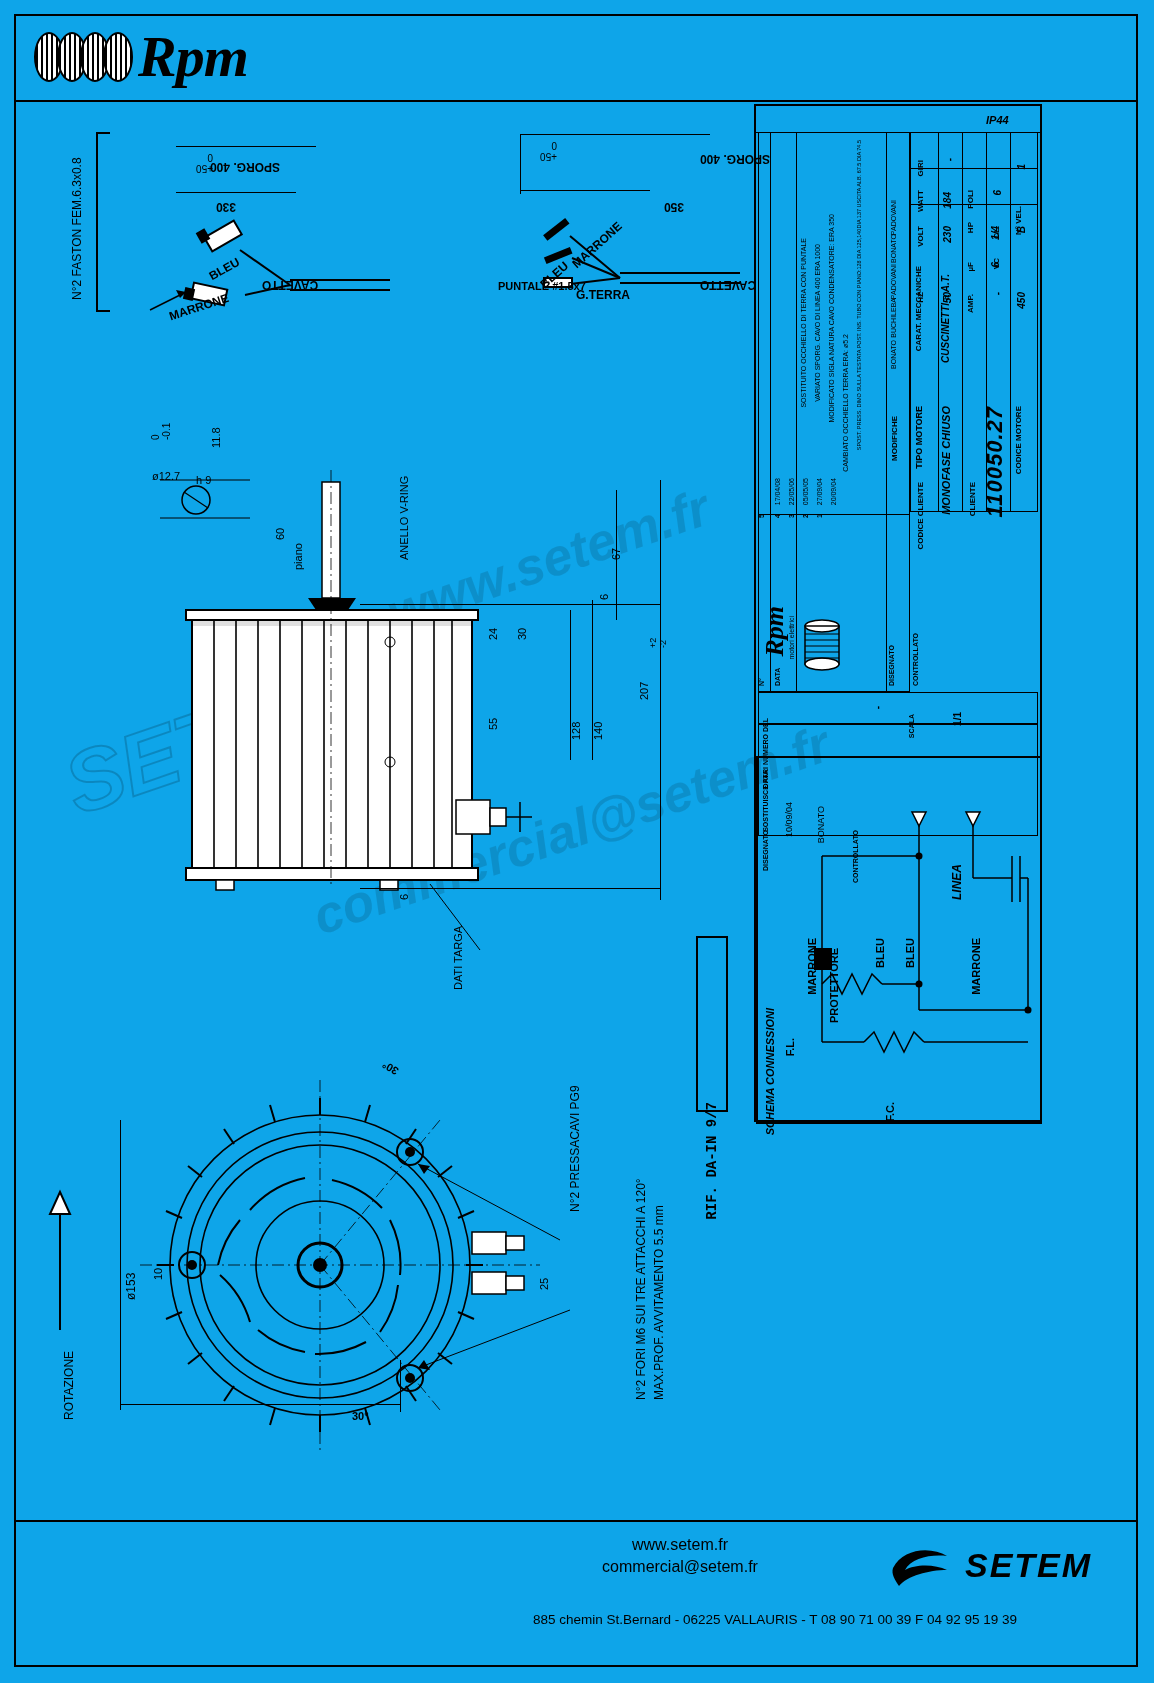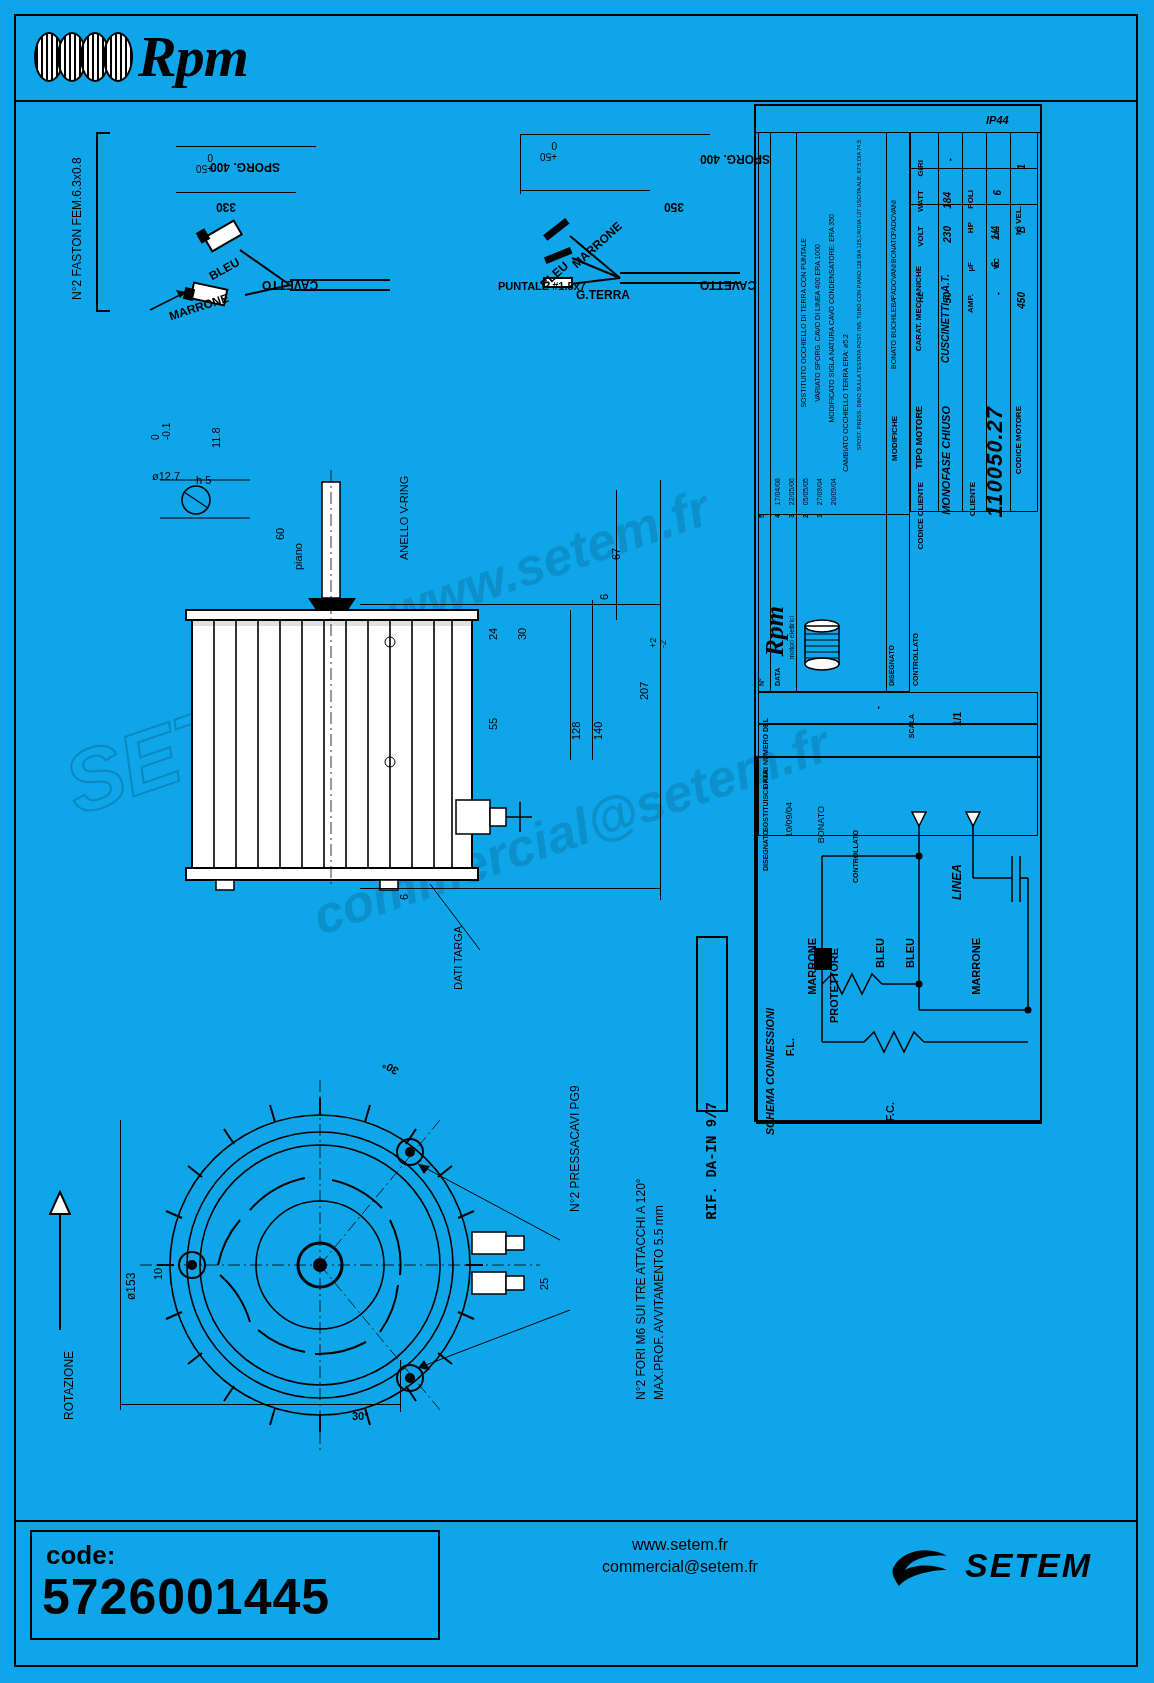--- a/index.html
+++ b/index.html
@@ -304,21 +304,21 @@
 
     <svg width="120" height="90" style="left:150px;top:460px;">
       <line x1="10" y1="20" x2="100" y2="20" stroke="#000" stroke-width="1"></line>
       <line x1="10" y1="58" x2="100" y2="58" stroke="#000" stroke-width="1"></line>
       <circle cx="46" cy="40" r="14" fill="none" stroke="#000" stroke-width="1.5"></circle>
       <line x1="34" y1="32" x2="58" y2="48" stroke="#000" stroke-width="1.2"></line>
     </svg>
     <div class="lab t10" style="left:150px;top:440px;transform:rotate(-90deg);transform-origin:left top;">0<br>-0.1</div>
     <div class="lab t11" style="left:210px;top:448px;transform:rotate(-90deg);transform-origin:left top;">11.8</div>
     <div class="lab t11" style="left:152px;top:470px;">ø12.7</div>
-    <div class="lab t11" style="left:196px;top:474px;">h 5</div>
+    <div class="lab t11" style="left:196px;top:474px;">h 9</div>
 
     <svg width="520" height="420" style="left:180px;top:470px;">
 
       <rect x="142" y="12" width="18" height="116" fill="#fff" stroke="#000" stroke-width="1.5"></rect>
 
       <polygon points="128,128 176,128 168,140 136,140" fill="#000"></polygon>
 
       <rect x="12" y="146" width="280" height="260" fill="#fff" stroke="#000" stroke-width="2"></rect>
       <rect x="12" y="146" width="280" height="10" fill="#000" opacity="0.12"></rect>
 
@@ -462,27 +462,24 @@
     <div class="lab t12" style="left:568px;top:1212px;transform:rotate(-90deg);transform-origin:left top;">N°2 PRESSACAVI PG9</div>
     <div class="lab t12" style="left:634px;top:1400px;transform:rotate(-90deg);transform-origin:left top;">N°2 FORI M6 SUI TRE ATTACCHI A 120°</div>
     <div class="lab t12" style="left:652px;top:1400px;transform:rotate(-90deg);transform-origin:left top;">MAX.PROF. AVVITAMENTO 5.5 mm</div>
 
     <div class="hl" style="left:120px;top:1404px;width:280px;"></div>
     <div class="vl" style="left:120px;top:1120px;height:290px;"></div>
     <div class="vl" style="left:400px;top:1360px;height:52px;"></div>
   </div>
 
   <div class="footer-line"></div>
-  <div class="codebox">
-    <div class="code-label">code:</div>
-    <div class="code-num">5726001445</div>
-  </div>
   <div class="setem-info">
     <div>www.setem.fr</div>
     <div>commercial@setem.fr</div>
   </div>
+  <div class="addr">885 chemin St.Bernard  -  06225 VALLAURIS  -  T 08 90 71 00 39   F 04 92 95 19 39</div>
   <div class="setem-logo">
     <svg width="76" height="50" style="left:0;top:0;">
       <path d="M8 28 C18 8, 46 6, 62 16 C46 14, 26 18, 20 30 C30 24, 50 24, 62 30 C44 30, 22 36, 14 46 C10 40, 6 34, 8 28 Z" fill="#000"></path>
     </svg>
     <div class="setem-word">SETEM</div>
   </div>
 </div>
 
 </body></html>

